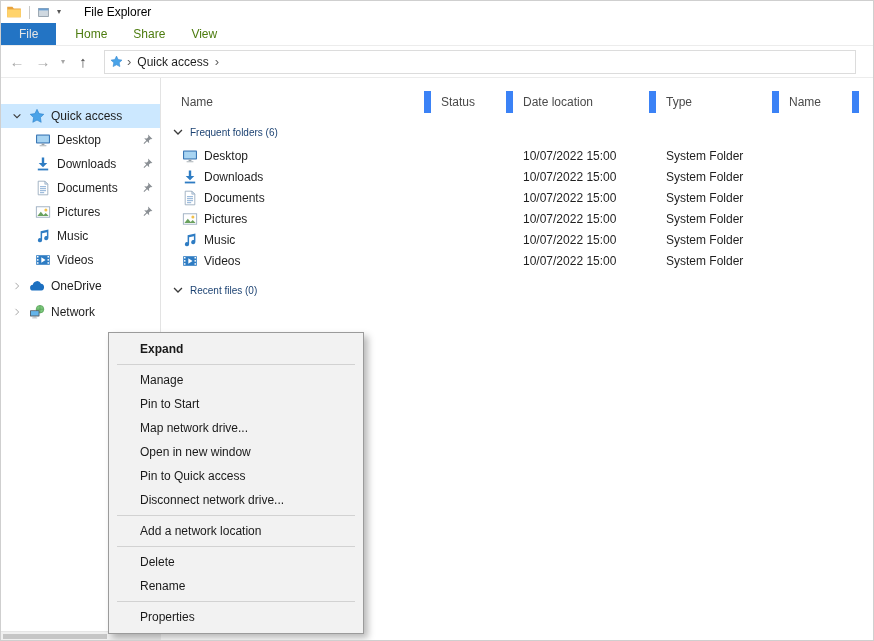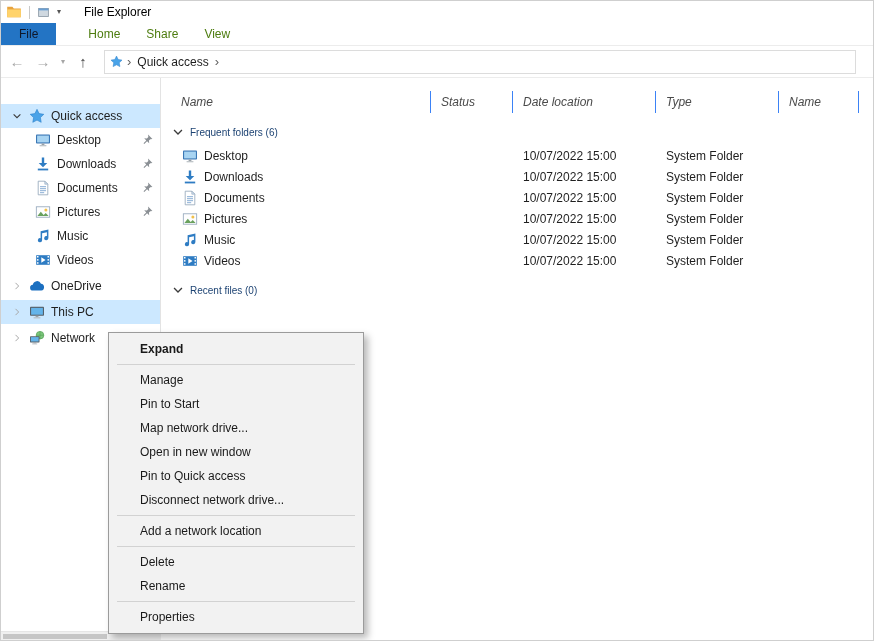--- a/index.html
+++ b/index.html
@@ -14,21 +14,21 @@
   .icon { width:16px; height:16px; display:inline-flex; align-items:center; justify-content:center; flex:0 0 auto; }
   .icon svg { width:100%; height:100%; display:block; }
   .icon.sm { width:13px; height:13px; }
   .qat-sep { width:1px; height:13px; background:#c9c9c9; }
   .qat-dd { font-size:8px; color:#555; line-height:1; }
   .titlebar .title { margin-left:16px; color:#000000; }
 
   
   .ribbon-tabs { height:23px; display:flex; align-items:stretch; border-bottom:1px solid #ececec; }
   .tab { padding:0 13px; line-height:23px; color:#4d7c0f; }
-  .tab.file { background:var(--accent,#2374c4); color:#0f172a; padding:0 18px; margin-right:19px; }
+  .tab.file { background:var(--accent,#2374c4); color:#e5e5e5; padding:0 18px; margin-right:6px; }
 
   
   .addr-row { height:32px; display:flex; align-items:center; border-bottom:1px solid #ececec; padding:0 3px; }
   .nav-btn { width:26px; text-align:center; font-size:15px; color:#a6a6a6; line-height:1; }
   .nav-btn.up { color:#4a4a4a; }
   .nav-dd { width:14px; text-align:center; font-size:8px; color:#a6a6a6; }
   .addr-box { flex:1; height:24px; border:1px solid #dcdcdc; display:flex; align-items:center;
               padding:0 5px; margin-left:8px; margin-right:14px; background:#fff; }
   .bc-chev { font-size:13px; color:#5f5f5f; padding:0 4px; line-height:1; }
   .crumb { padding:0 2px; }
@@ -41,21 +41,21 @@
   .tree-row.gap { margin-top:2px; }
   .tree-row.selected { background:var(--sel,#cce8ff); }
   .tree-row .chev { width:16px; height:16px; margin-right:4px; display:inline-flex; align-items:center; justify-content:center; }
   .tree-row .chev svg { width:12px; height:12px; }
   .tree-row .icon { margin-right:6px; }
   .tree-row .pin { margin-left:auto; margin-right:6px; width:14px; height:14px; }
 
   .main { flex:1; padding-top:13px; overflow:hidden; }
   .colhdr, .file-row { display:grid; grid-template-columns:270px 82px 143px 123px 80px; align-items:center; }
   .colhdr { height:22px; color:#4a4a4a; }
-  .colhdr .cell { border-right:1px solid #3b82f6; height:22px; line-height:22px; padding-left:10px;font-style:italic; }
+  .colhdr .cell { border-right:7px solid #3b82f6; height:22px; line-height:22px; padding-left:10px; }
   .colhdr .cell.name { padding-left:20px; }
   .group-hdr { display:flex; align-items:center; gap:5px; margin:12px 0 6px 10px;
                color:var(--grp,#1d4373); font-size:10px; }
   .group-hdr .chev { width:14px; height:14px; display:inline-flex; }
   .group-hdr .chev svg { width:14px; height:14px; }
   .file-row { height:21px; color:#1f1f1f; }
   .file-row .name { display:flex; align-items:center; gap:6px; padding-left:21px; overflow:hidden; }
   .file-row .cell { padding-left:10px; }
 
   
@@ -224,36 +224,20 @@
             <svg viewBox="0 0 16 16">
               <path d="M6 3.8l4.2 4.2L6 12.2" fill="none" stroke="#a6a6a6" stroke-width="1.3"></path>
             </svg>
           </span>
           <span class="icon">
             <svg viewBox="0 0 16 16">
               <path d="M12.3 12.6H4.2a2.9 2.9 0 0 1-.4-5.8 4.3 4.3 0 0 1 8.2-1.1 3.5 3.5 0 0 1 .3 6.9z" fill="#1b6fc0"></path>
             </svg>
           </span>
           <span class="lbl">OneDrive</span>
-        </div>
-        <div class="tree-row selected gap">
-          <span class="chev">
-            <svg viewBox="0 0 16 16">
-              <path d="M6 3.8l4.2 4.2L6 12.2" fill="none" stroke="#a6a6a6" stroke-width="1.3"></path>
-            </svg>
-          </span>
-          <span class="icon">
-            <svg viewBox="0 0 16 16">
-              <rect x="1" y="2.8" width="14" height="9" rx=".8" fill="#55606a"></rect>
-              <rect x="2.1" y="3.9" width="11.8" height="6.8" fill="#64b4ea"></rect>
-              <rect x="6.6" y="11.8" width="2.8" height="1.4" fill="#9aa1a7"></rect>
-              <rect x="4.6" y="13.2" width="6.8" height="1.2" fill="#b9bfc4"></rect>
-            </svg>
-          </span>
-          <span class="lbl">This PC</span>
         </div>
         <div class="tree-row gap">
           <span class="chev">
             <svg viewBox="0 0 16 16">
               <path d="M6 3.8l4.2 4.2L6 12.2" fill="none" stroke="#a6a6a6" stroke-width="1.3"></path>
             </svg>
           </span>
           <span class="icon">
             <svg viewBox="0 0 16 16">
               <circle cx="11" cy="5.2" r="3.8" fill="#7ec87e" stroke="#4f9c4f" stroke-width=".7"></circle>

